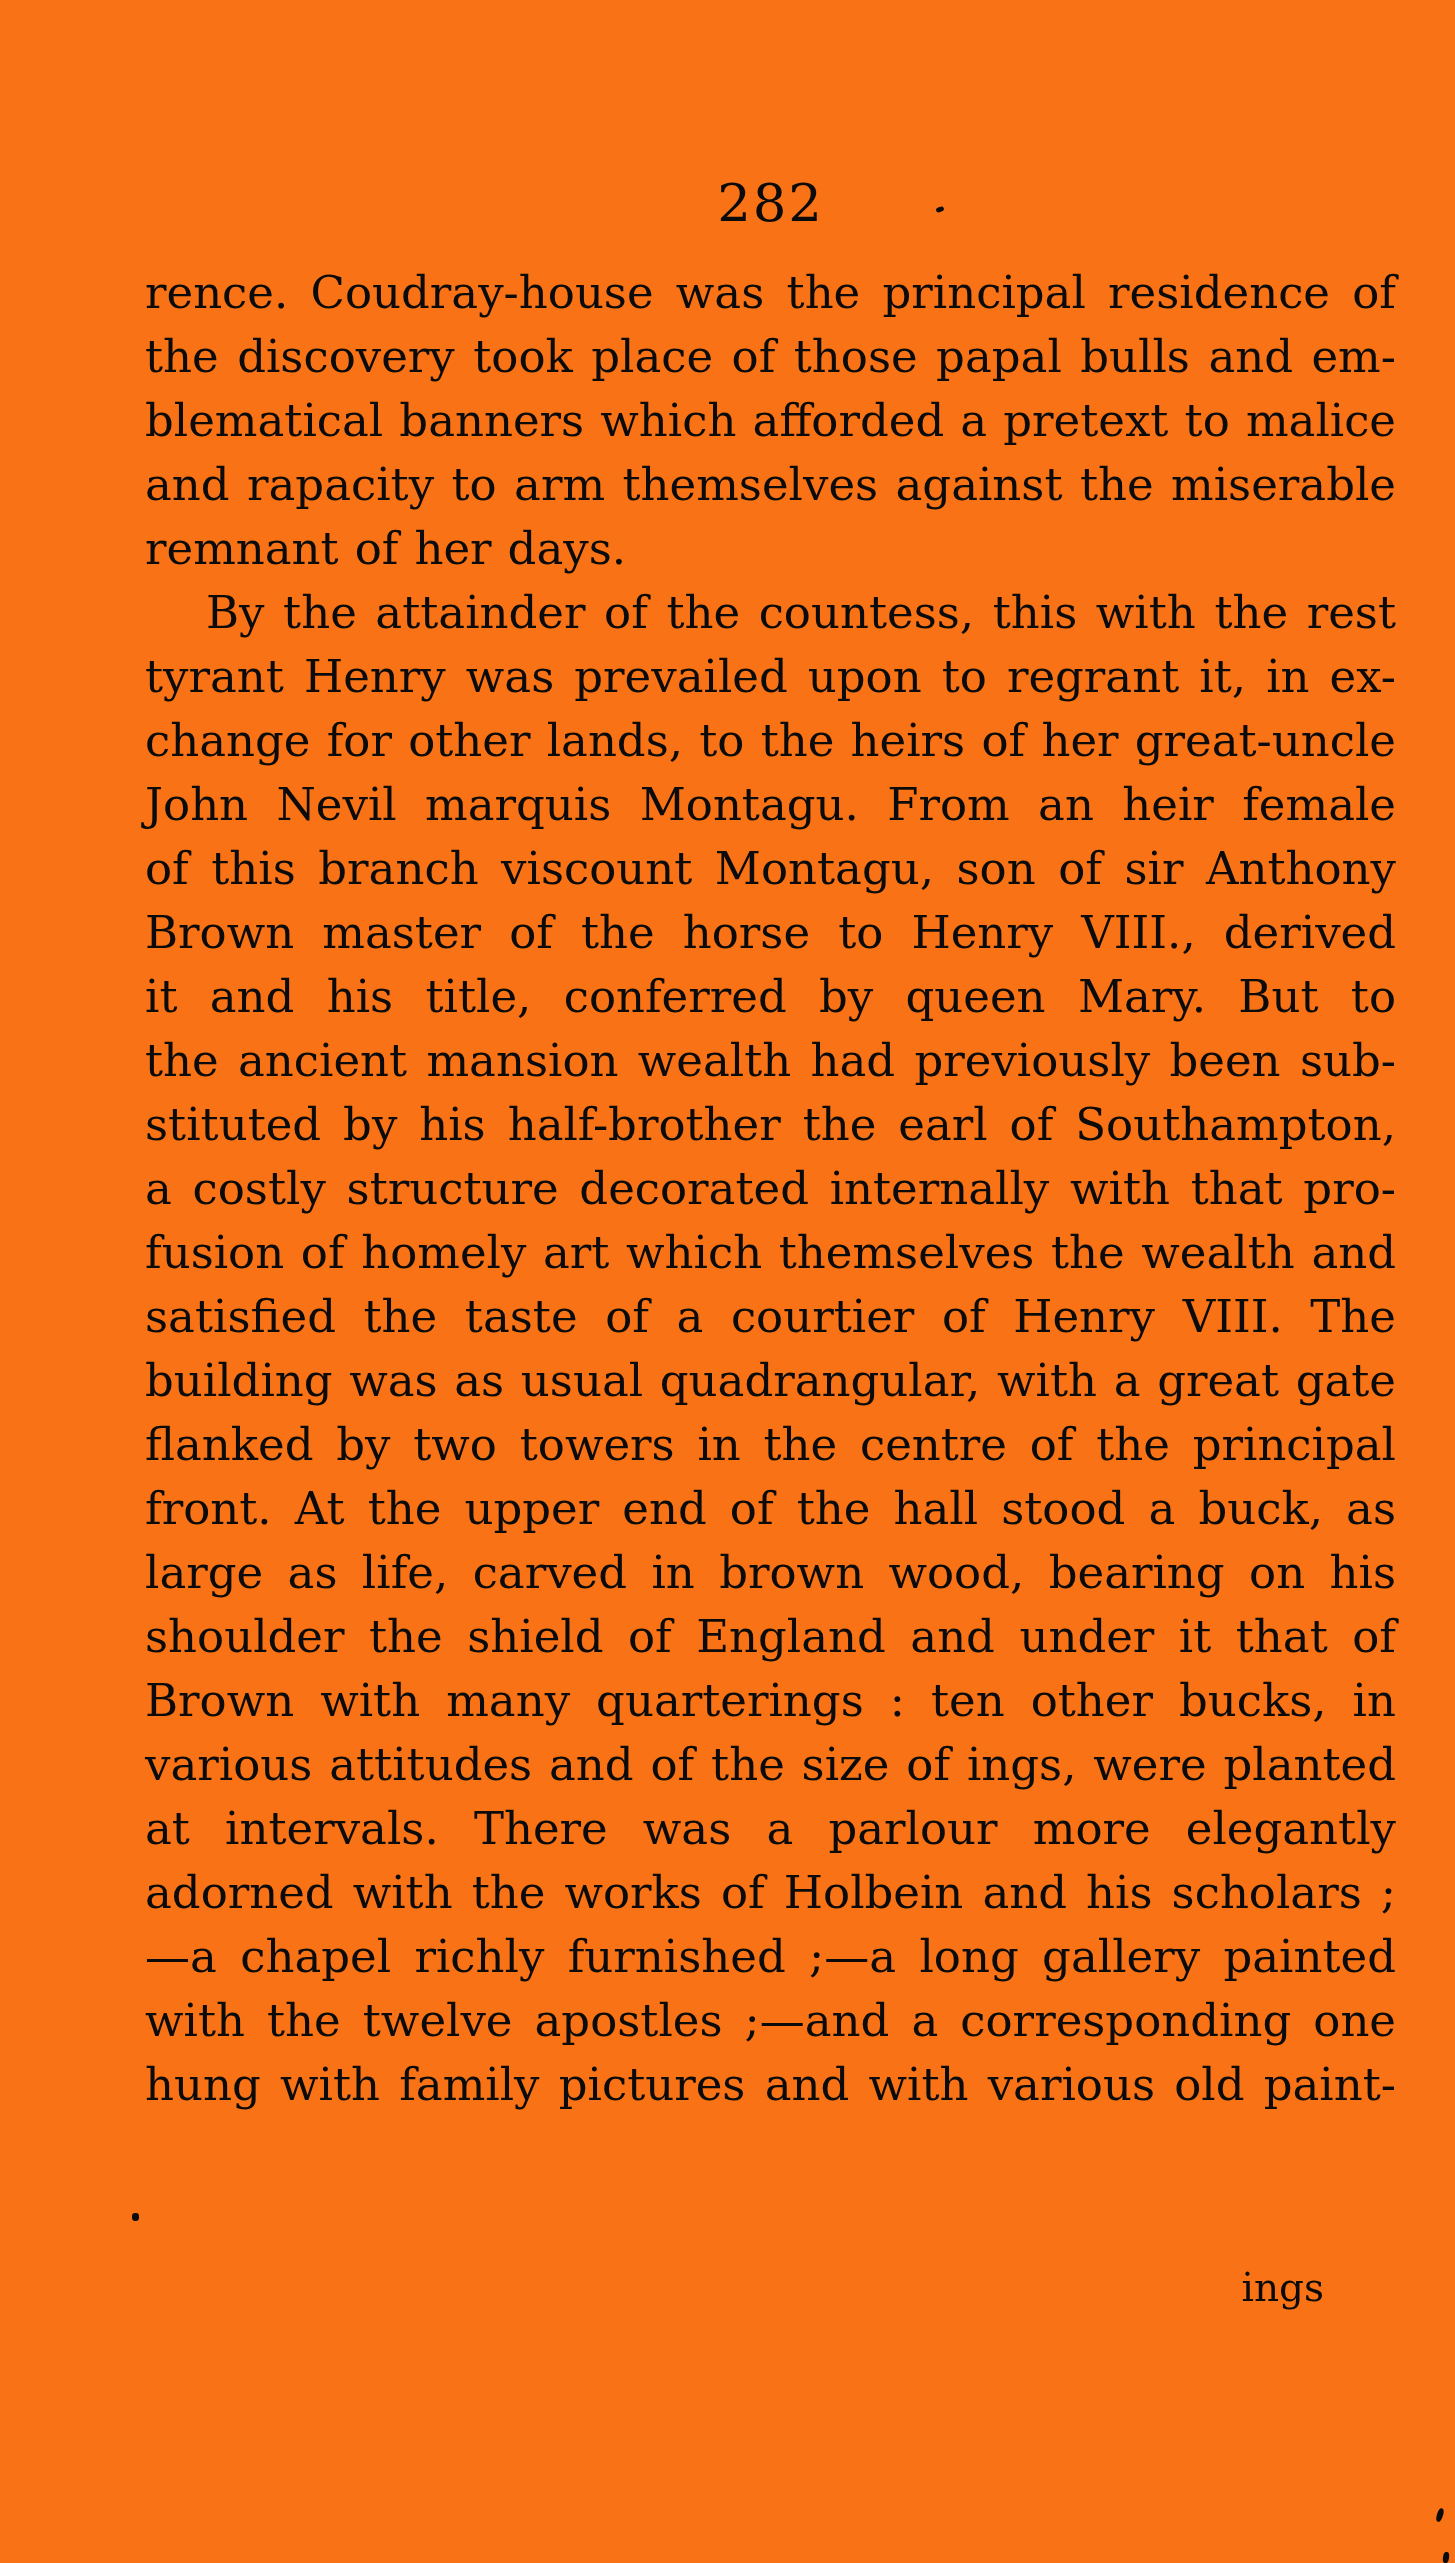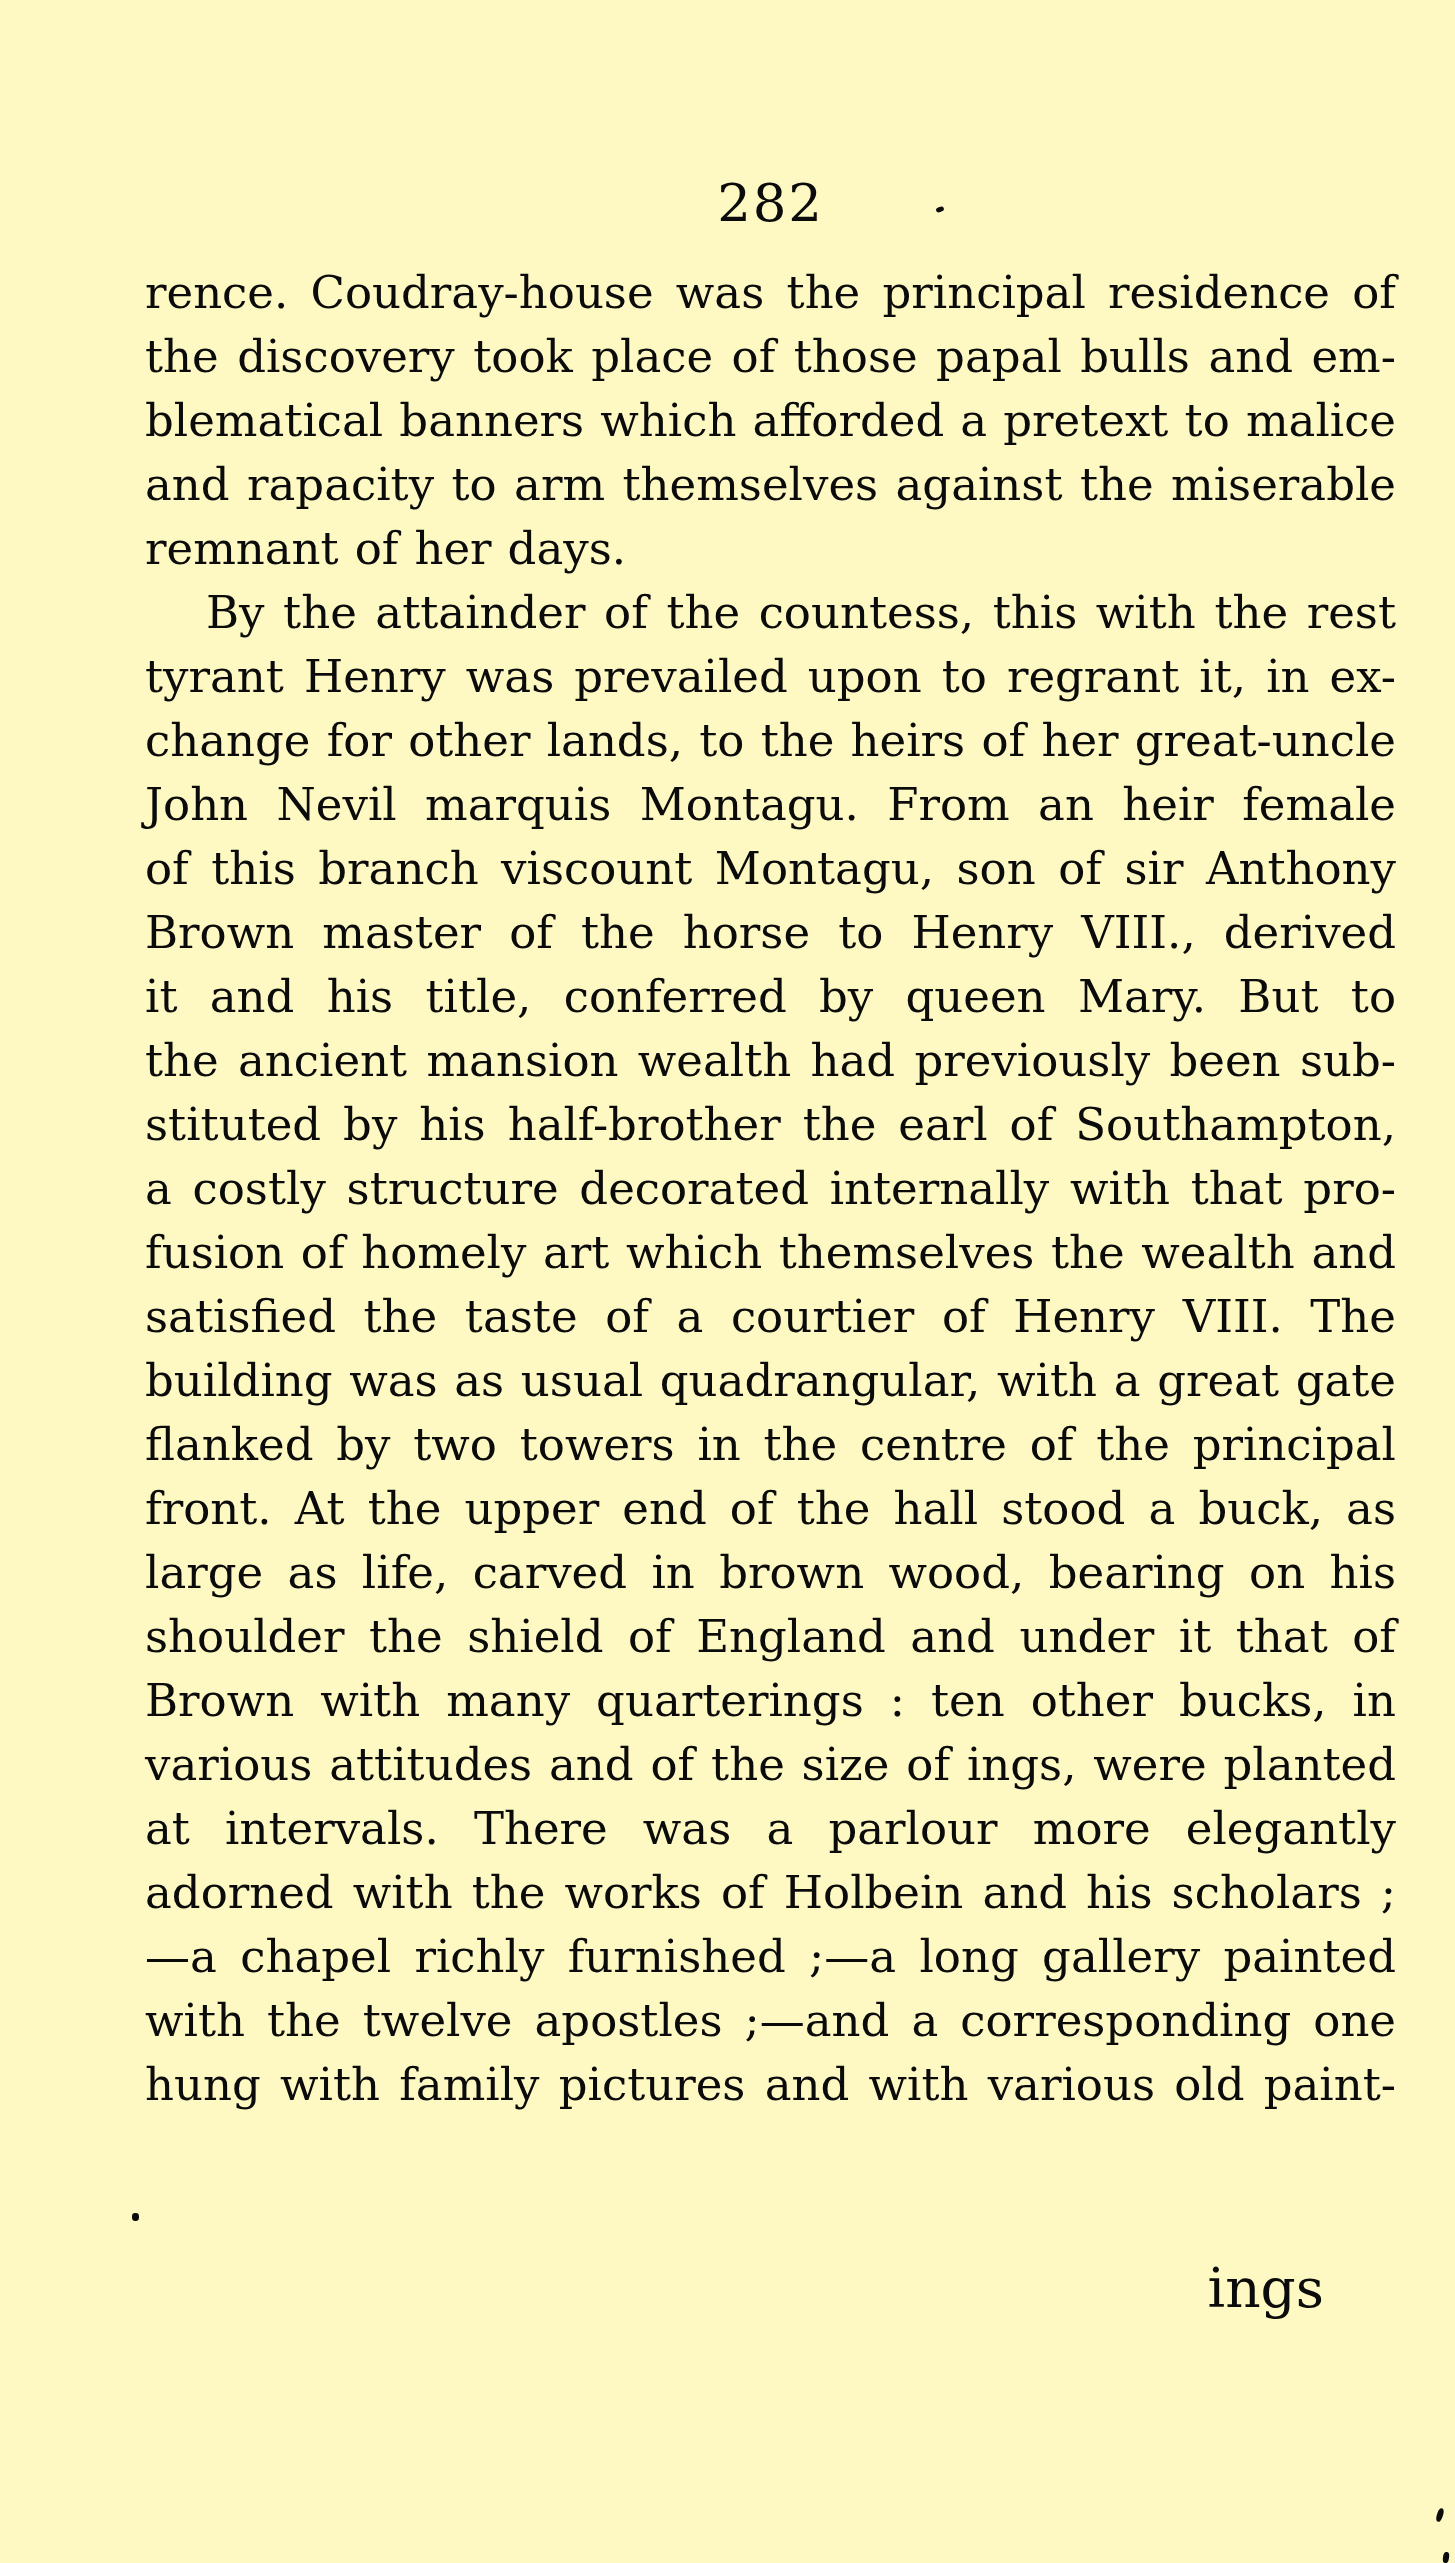--- a/index.html
+++ b/index.html
@@ -4,21 +4,21 @@
 <style>
   html, body {
     margin: 0;
     padding: 0;
     background: #ffffff;
   }
   .page {
     position: relative;
     width: 1456px;
     height: 2563px;
-    background: #fef9c3;
+    background: #f97316;
     overflow: hidden;
     font-family: "DejaVu Serif", "Liberation Serif", serif;
     color: #0b0b0b;
   }
   .page-number {
     position: absolute;
     left: 145px;
     width: 1251px;
     top: 172px;
     text-align: center;
@@ -48,21 +48,21 @@
     text-align-last: left;
   }
   .catchword {
     position: absolute;
     left: 145px;
     top: 2256px;
     width: 1251px;
     box-sizing: border-box;
     padding-right: 72px;
     text-align: right;
-    font-size: 55px;
+    font-size: 39px;
     line-height: 64px;
   }
   .speck {
     position: absolute;
     background: #0b0b0b;
     border-radius: 45%;
   }
 </style>
 </head>
 <body>

